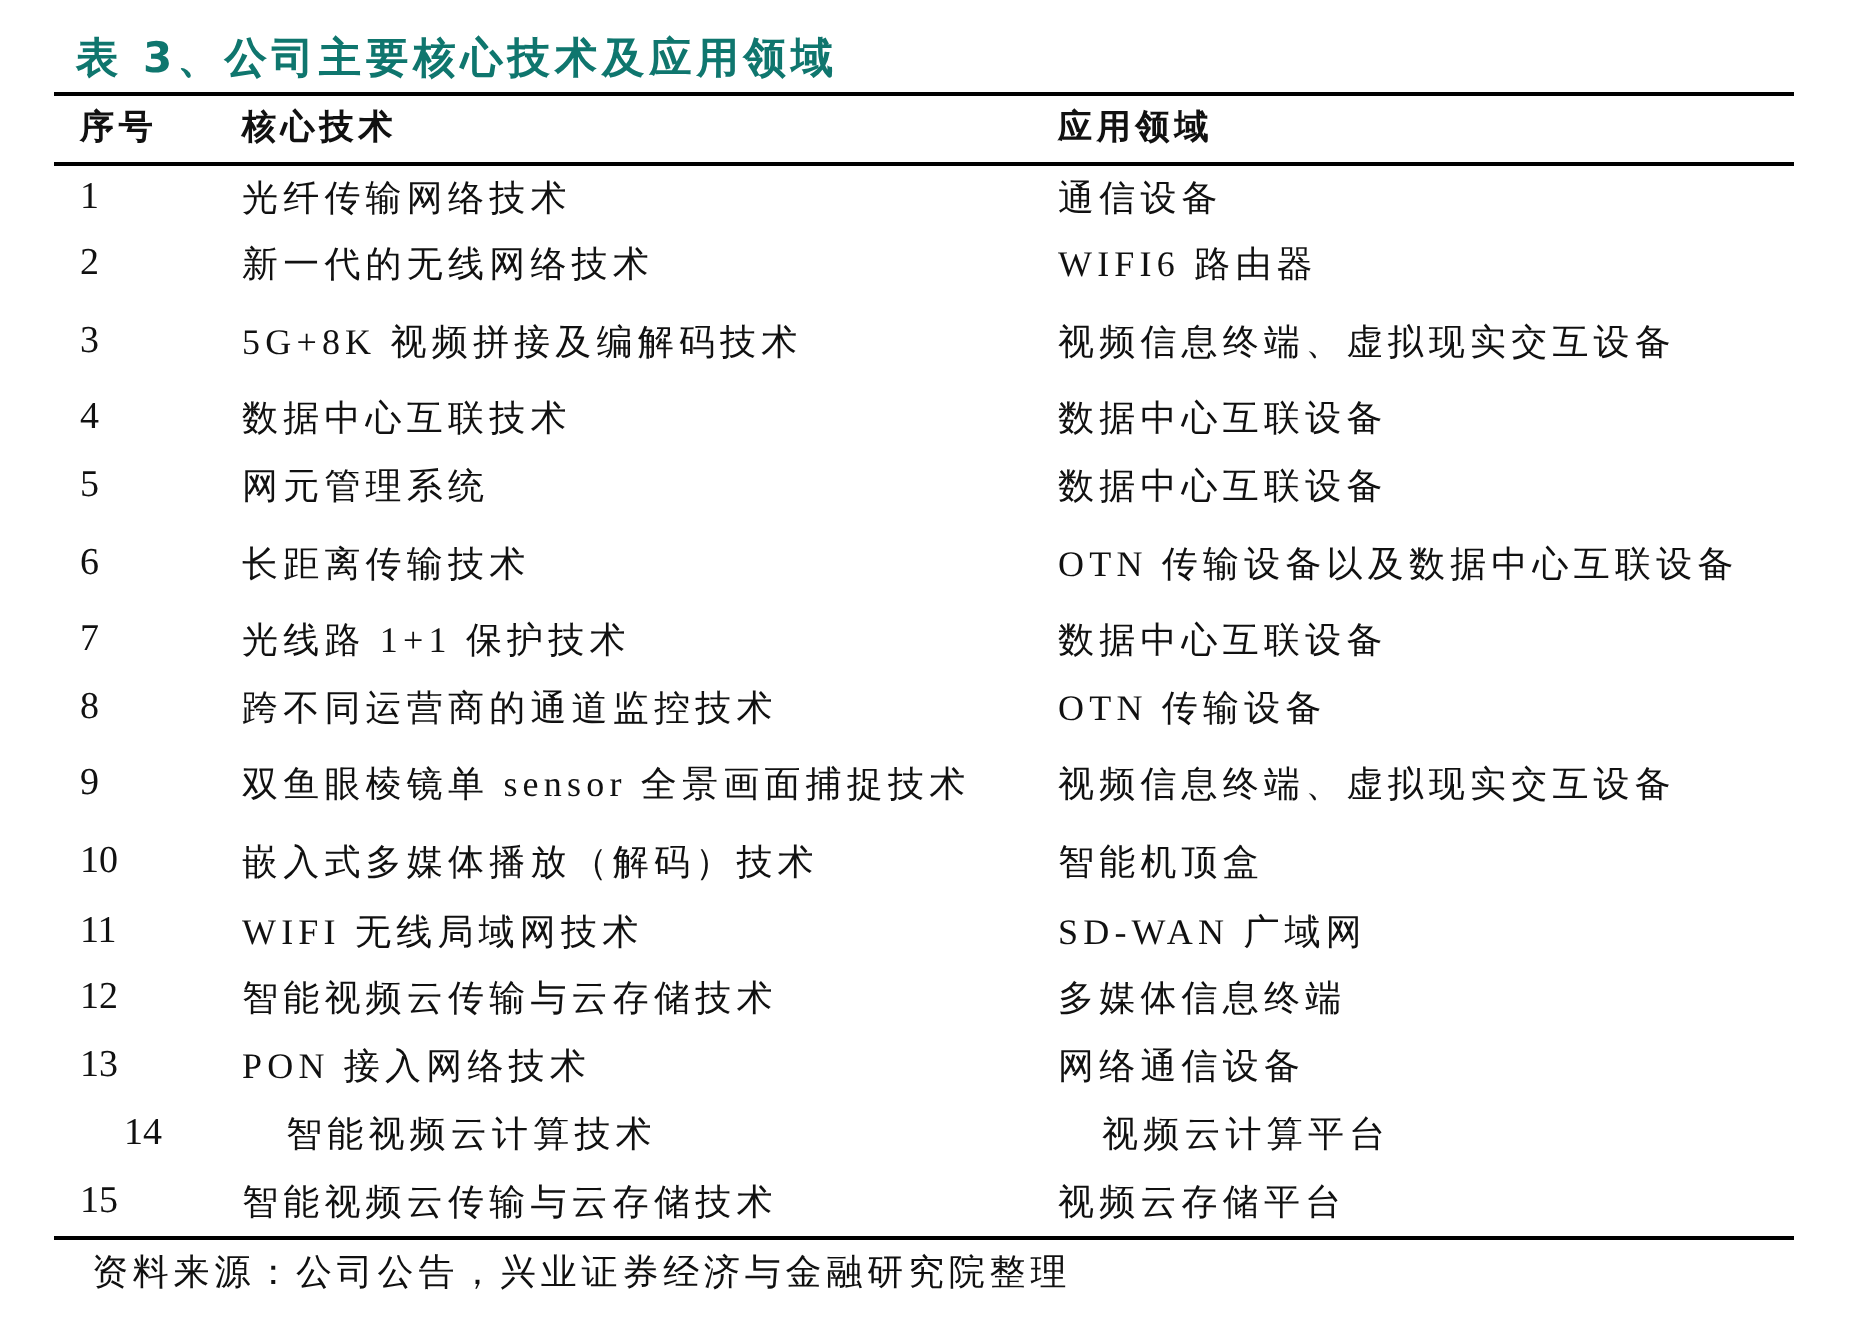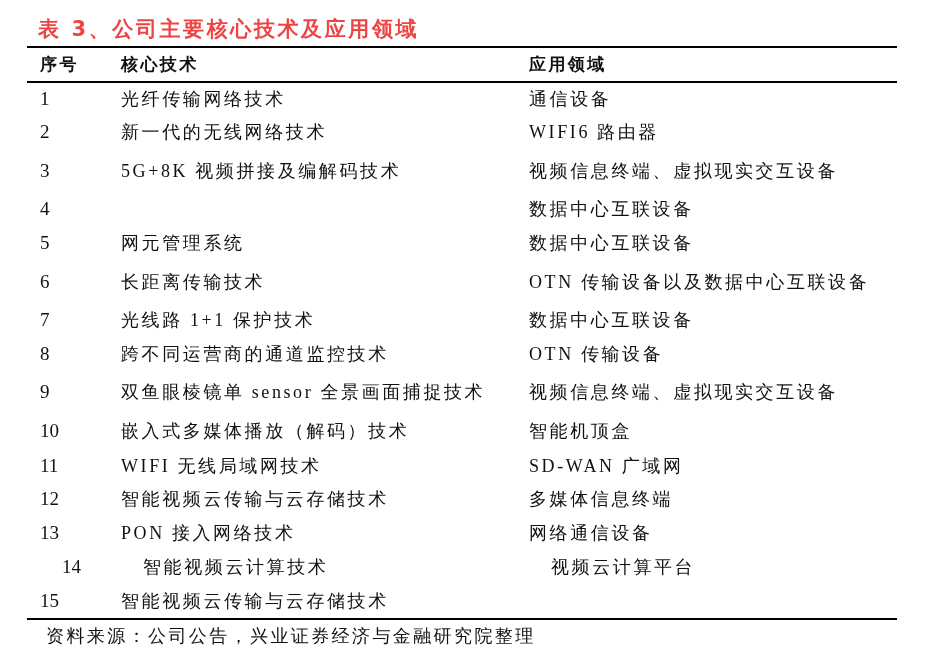--- a/index.html
+++ b/index.html
@@ -5,21 +5,21 @@
   html, body { margin: 0; padding: 0; background: #ffffff; }
   body {
     width: 926px; height: 661px; position: relative; overflow: hidden;
     font-family: "Liberation Serif", "DejaVu Serif", serif;
     color: #111111;
   }
   .title {
     position: absolute; left: 38px; top: 14px;
     font-family: "DejaVu Sans", "Liberation Sans", sans-serif;
     font-weight: bold; font-size: 21px; letter-spacing: 2.6px;
-    line-height: 30px; white-space: nowrap; color: #ef4444;
+    line-height: 30px; white-space: nowrap; color: #0f766e;
   }
   .rule { position: absolute; left: 27px; width: 870px; background: #000; }
   .rule.top { top: 46px; height: 2px; }
   .rule.mid { top: 81px; height: 2px; }
   .rule.bot { top: 618px; height: 2px; }
   .hdr {
     position: absolute; top: 52px; line-height: 24px;
     font-family: "DejaVu Sans", "Liberation Sans", sans-serif;
     font-weight: bold; font-size: 17px; letter-spacing: 2.4px; white-space: nowrap;
   }
@@ -62,20 +62,21 @@
   <span class="cell c-tech">新一代的无线网络技术</span>
   <span class="cell c-app">WIFI6 路由器</span>
 </div>
 <div class="row r3">
   <span class="cell idx c-idx">3</span>
   <span class="cell c-tech">5G+8K 视频拼接及编解码技术</span>
   <span class="cell c-app">视频信息终端、虚拟现实交互设备</span>
 </div>
 <div class="row r4">
   <span class="cell idx c-idx">4</span>
+  <span class="cell c-tech">数据中心互联技术</span>
   <span class="cell c-app">数据中心互联设备</span>
 </div>
 <div class="row r5">
   <span class="cell idx c-idx">5</span>
   <span class="cell c-tech">网元管理系统</span>
   <span class="cell c-app">数据中心互联设备</span>
 </div>
 <div class="row r6">
   <span class="cell idx c-idx">6</span>
   <span class="cell c-tech">长距离传输技术</span>
@@ -117,16 +118,17 @@
   <span class="cell c-app">网络通信设备</span>
 </div>
 <div class="row r14">
   <span class="cell idx c-idx">14</span>
   <span class="cell c-tech">智能视频云计算技术</span>
   <span class="cell c-app">视频云计算平台</span>
 </div>
 <div class="row r15">
   <span class="cell idx c-idx">15</span>
   <span class="cell c-tech">智能视频云传输与云存储技术</span>
+  <span class="cell c-app">视频云存储平台</span>
 </div>
 
 <div class="rule bot"></div>
 <div class="source">资料来源：公司公告，兴业证券经济与金融研究院整理</div>
 
 </body></html>

